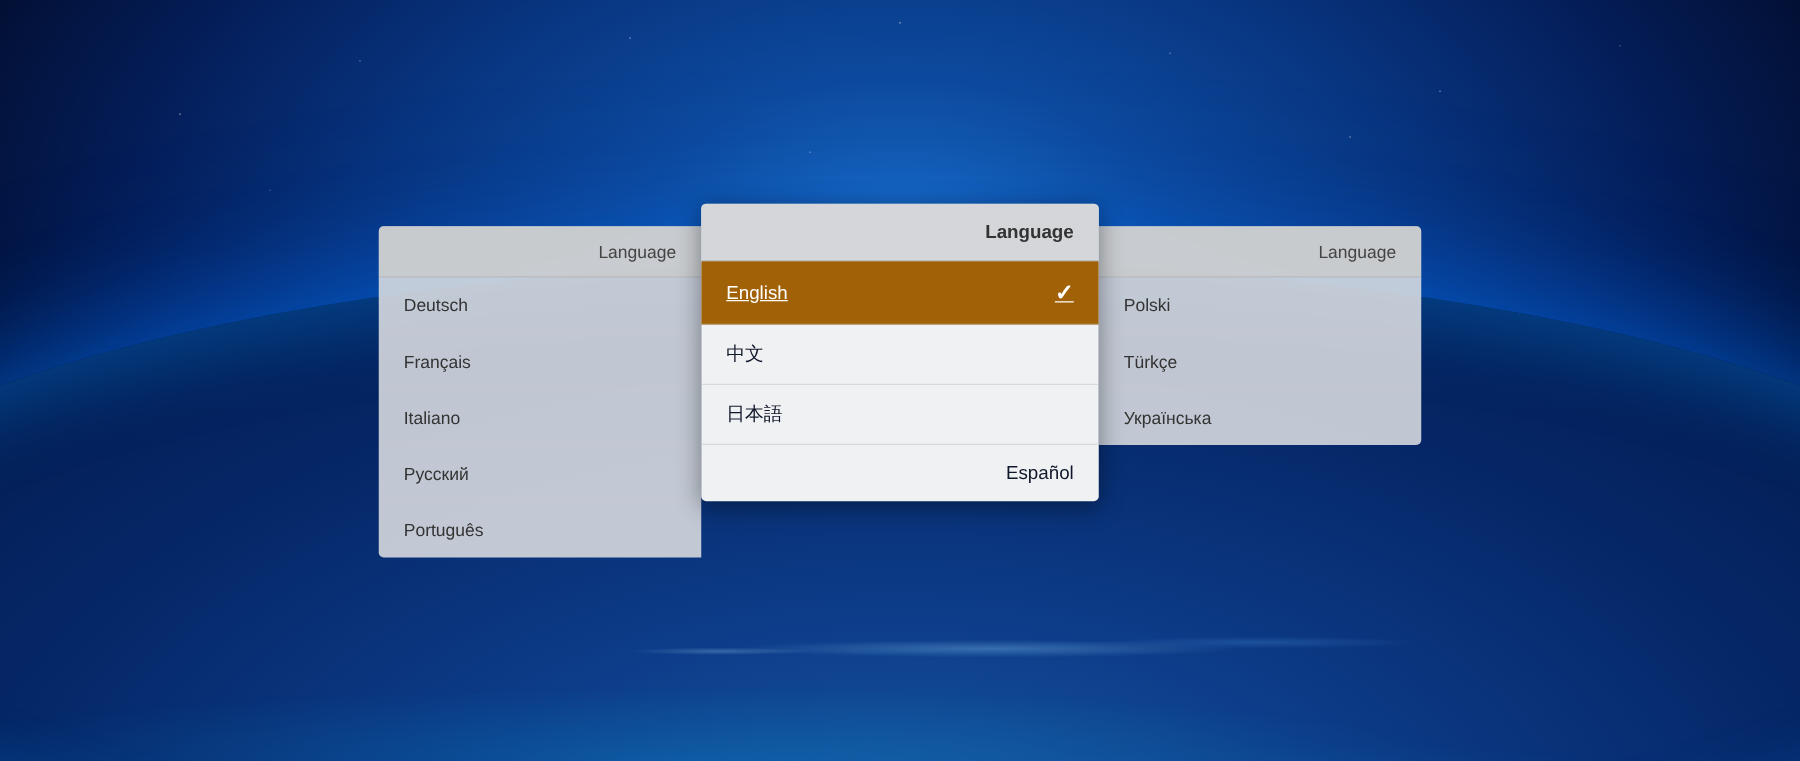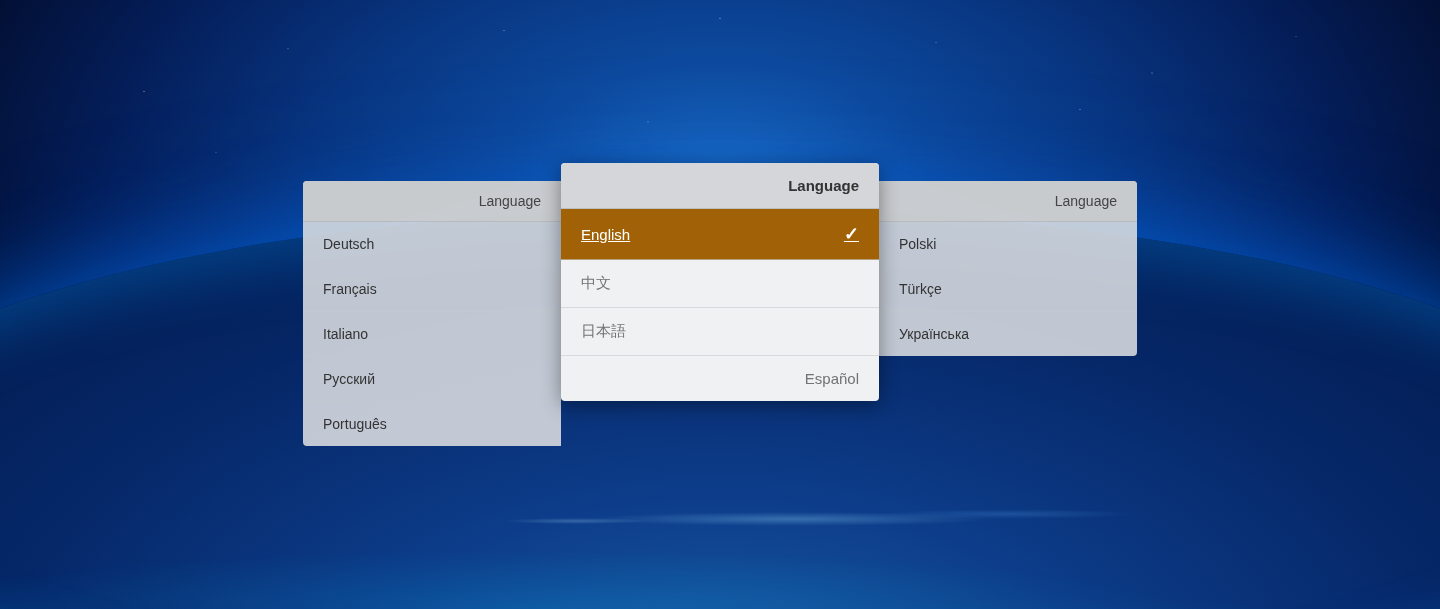--- a/index.html
+++ b/index.html
@@ -153,21 +153,21 @@
       background: rgba(210, 212, 216, 0.95);
       padding: 14px 20px;
       font-size: 15px;
       font-weight: 600;
       color: #333;
     }
 
     .lang-item {
       padding: 14px 20px;
       font-size: 15px;
-      color: #737373;
+      color: #0f172a;
       border-bottom: 1px solid rgba(200, 202, 206, 0.6);
       cursor: pointer;
       display: flex;
       align-items: center;
       justify-content: space-between;
     }
 
     .lang-item:last-child {
       border-bottom: none;
       justify-content: flex-end;

